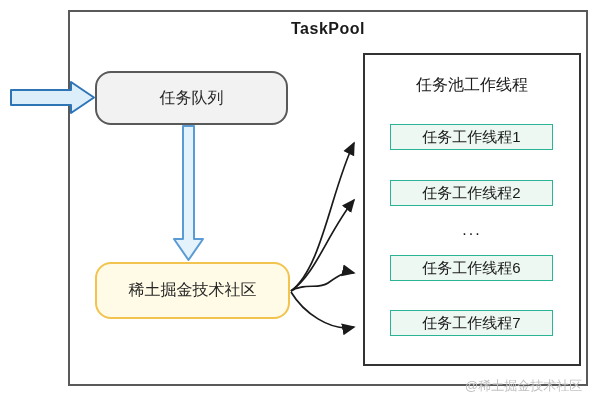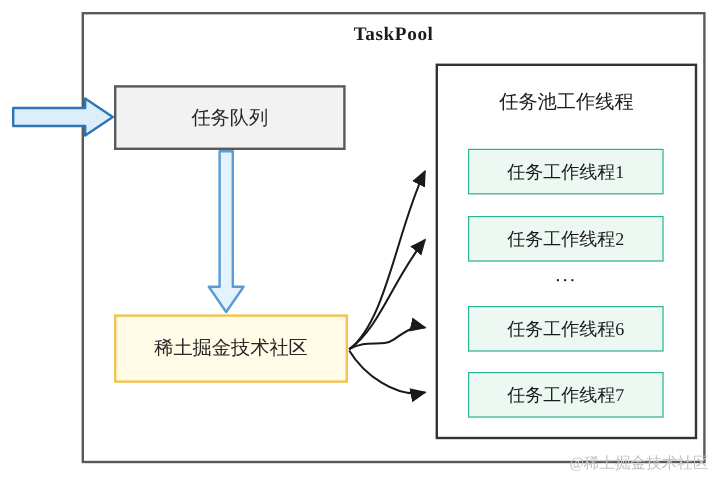--- a/index.html
+++ b/index.html
@@ -1,66 +1,66 @@
 <!DOCTYPE html>
 <html><head>
 <meta charset="utf-8">
 <style>
   html,body{margin:0;padding:0;background:#fff;}
   .stage{
     position:relative;width:600px;height:401px;background:#ffffff;overflow:hidden;
-    font-family:Liberation Serif, serif;color:#262626;
+    font-family:Liberation Sans, sans-serif;color:#262626;
   }
   .outer-box{
     position:absolute;left:68px;top:10px;width:520px;height:376px;
     border:2px solid #595959;background:#ffffff;box-sizing:border-box;
   }
   .diagram-title{
     position:absolute;left:68px;top:20px;width:520px;text-align:center;
     font-weight:bold;font-size:16px;color:#1a1a1a;letter-spacing:0.5px;
   }
   .node{
     position:absolute;box-sizing:border-box;display:flex;align-items:center;justify-content:center;
-    font-size:16px;color:#262626;text-align:center;
+    font-size:16px;color:#262626;text-align:center;border-radius:16px;
   }
   .queue-box{
     left:95px;top:71px;width:193px;height:54px;
     background:#f2f2f2;border:2px solid #595959;
   }
   .dispatcher-box{
     left:95px;top:262px;width:195px;height:57px;
     background:#fffbe6;border:2px solid #f2c34e;
   }
   .worker-panel{
     position:absolute;left:335px;top:53px;width:218px;height:313px;
     border:2px solid #333333;background:#ffffff;box-sizing:border-box;margin-left:28px;
   }
   .worker-panel-title{
     position:absolute;left:0;top:20px;width:100%;text-align:center;
     font-size:16px;color:#1a1a1a;
   }
   .worker-box{
-    position:absolute;left:25px;width:163px;height:38px;box-sizing:border-box;
+    position:absolute;left:25px;width:163px;height:26px;box-sizing:border-box;
     display:flex;align-items:center;justify-content:center;
     background:#edf8f2;border:1.5px solid #2ab394;font-size:15px;color:#1a1a1a;
   }
   .worker-1{top:69px;}
   .worker-2{top:125px;justify-content:center;}
   .worker-6{top:200px;}
   .worker-7{top:255px;}
   .ellipsis{
     position:absolute;left:0;top:166px;width:100%;text-align:center;
     font-size:16px;color:#1a1a1a;letter-spacing:2px;
   }
   .arrow-layer{
     position:absolute;left:0;top:0;width:600px;height:401px;pointer-events:none;
   }
   .watermark{
     position:absolute;left:465px;top:377px;width:135px;
-    font-size:13px;color:#c2c2c2;text-align:center;white-space:nowrap;
+    font-size:13px;color:#c2c2c2;text-align:left;white-space:nowrap;
   }
 </style>
 </head>
 <body>
 
 <div class="stage">
 
   <div class="outer-box"></div>
 
   <div class="diagram-title">TaskPool</div>

